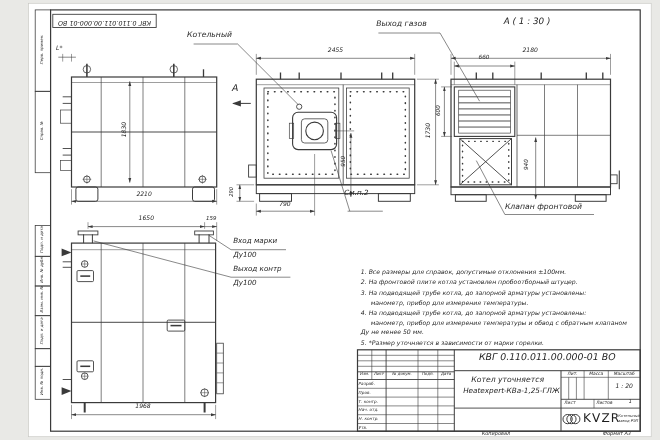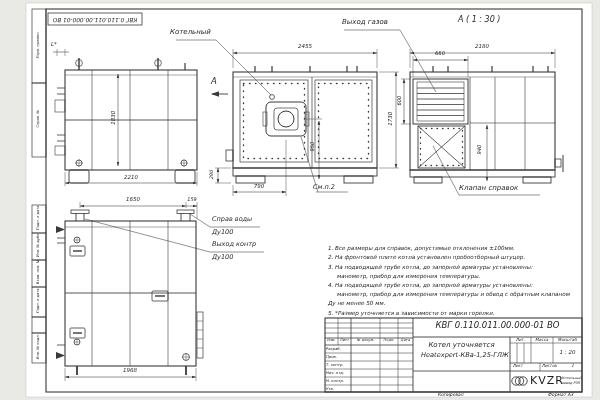--- a/index.html
+++ b/index.html
@@ -202,23 +202,23 @@
 <span class="t rot c" style="left:9px;top:270px;width:60px;font-size:3.6px;">Взам. инв. №</span>
 <span class="t rot c" style="left:9px;top:299px;width:60px;font-size:3.6px;">Подп. и дата</span>
 <span class="t rot c" style="left:9px;top:345px;width:60px;font-size:3.6px;">Инв. № подл.</span>
 
 <span class="t r180 c" style="left:48px;top:16px;width:94px;font-size:5.8px;">КВГ 0.110.011.00.000-01 ВО</span>
 
 <span class="t" style="left:170px;top:29px;font-size:7px;">Котельный</span>
 <span class="t" style="left:342px;top:19px;font-size:7px;">Выход газов</span>
 <span class="t" style="left:458px;top:16px;font-size:8px;">А ( 1 : 30 )</span>
 <span class="t" style="left:211px;top:77px;font-size:8.5px;">А</span>
-<span class="t" style="left:313px;top:184px;font-size:6.5px;">См.п.2</span>
-<span class="t" style="left:459px;top:185px;font-size:7px;">Клапан справок</span>
-<span class="t" style="left:212px;top:216px;font-size:6.5px;">Справ воды</span>
+<span class="t" style="left:313px;top:172px;font-size:6.5px;">См.п.2</span>
+<span class="t" style="left:459px;top:185px;font-size:7px;">Клапан фронтовой</span>
+<span class="t" style="left:212px;top:216px;font-size:6.5px;">Вход марки</span>
 <span class="t" style="left:212px;top:229px;font-size:6.5px;">Ду100</span>
 <span class="t" style="left:212px;top:241px;font-size:6.5px;">Выход контр</span>
 <span class="t" style="left:212px;top:254px;font-size:6.5px;">Ду100</span>
 <span class="t" style="left:51px;top:42px;font-size:5.5px;">L*</span>
 
 <span class="t c" style="left:111px;top:175px;width:40px;font-size:5.5px;">2210</span>
 <span class="t rot c" style="left:96px;top:115px;width:36px;font-size:5.5px;">1830</span>
 <span class="t c" style="left:285px;top:44px;width:40px;font-size:5.5px;">2455</span>
 <span class="t rot c" style="left:373px;top:116px;width:36px;font-size:5.5px;">1730</span>
 <span class="t rot c" style="left:298px;top:144px;width:30px;font-size:5.2px;">950</span>

